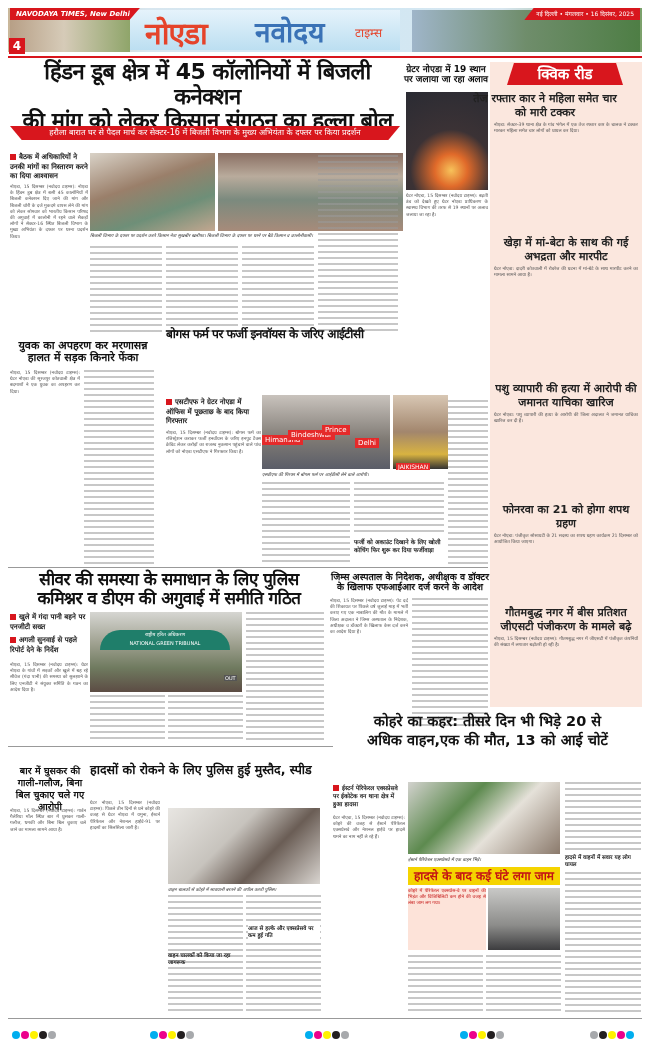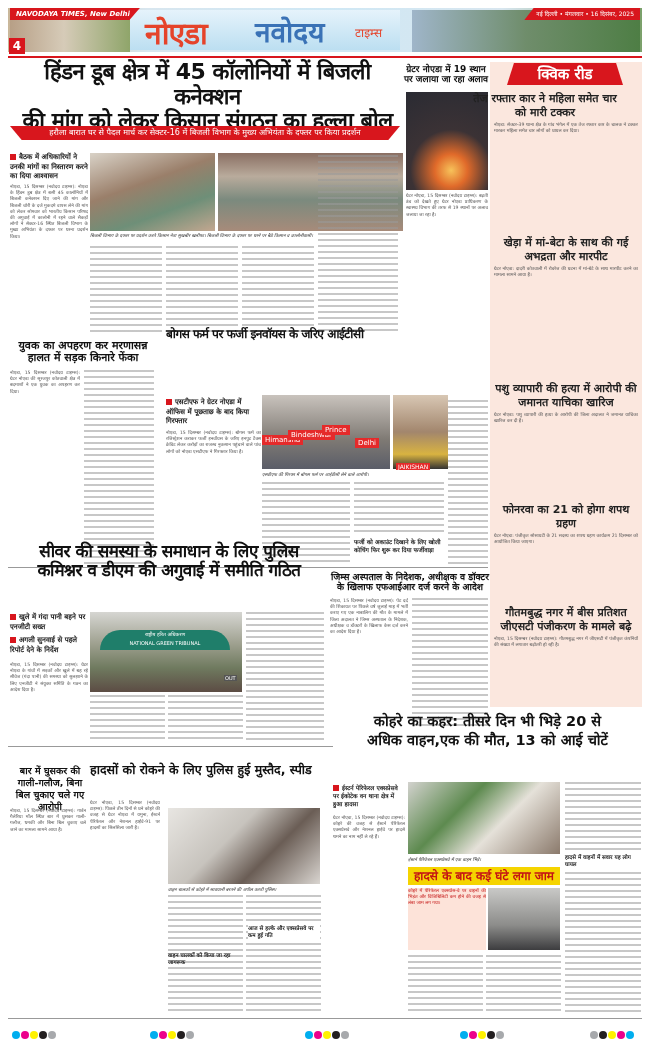--- a/index.html
+++ b/index.html
@@ -97,21 +97,21 @@
 <div class="abs photo" style="left:393px;top:395px;width:55px;height:74px;background:linear-gradient(180deg,#d8c7b4,#a2866d 50%,#d9b341 80%,#333)"></div>
 <div class="abs" style="left:396px;top:463px;font-size:6px;color:#fff;background:#e52a2a;padding:0 2px">JAIKISHAN</div>
 <div class="abs cap" style="left:262px;top:471px;width:186px">एसटीएफ की गिरफ्त में बोगस फर्म पर आईटीसी लेने वाले आरोपी।</div>
 <div class="abs lines" style="left:262px;top:482px;width:88px;height:80px"></div>
 <div class="abs lines" style="left:354px;top:482px;width:90px;height:50px"></div>
 <div class="abs sub" style="left:354px;top:538px;width:90px;font-size:6px;line-height:8px">फर्जी को अकाउंट दिखाने के लिए खोली कोचिंग फिर शुरू कर दिया फर्जीवाड़ा</div>
 <div class="abs lines" style="left:448px;top:400px;width:40px;height:165px"></div>
 
 <div class="abs rule" style="left:8px;top:567px;width:480px"></div>
 
-<div class="abs h1" style="left:10px;top:542px;width:318px;font-size:17px;text-align:center;letter-spacing:-0.5px">
+<div class="abs h1" style="left:10px;top:570px;width:318px;font-size:17px;text-align:center;letter-spacing:-0.5px">
   <div>सीवर की समस्या के समाधान के लिए पुलिस</div>
   <div>कमिश्नर व डीएम की अगुवाई में समीति गठित</div>
 </div>
 <div class="abs sub" style="left:10px;top:612px;width:80px;font-size:7px;line-height:10px"><span class="bullet"></span><span>खुले में गंदा पानी बहने पर एनजीटी सख्त</span></div>
 <div class="abs sub" style="left:10px;top:636px;width:80px;font-size:7px;line-height:9.5px"><span class="bullet"></span><span>अगली सुनवाई से पहले रिपोर्ट देने के निर्देश</span></div>
 <div class="abs txt" style="left:10px;top:662px;width:78px;height:82px">नोएडा, 15 दिसम्बर (नवोदय टाइम्स): ग्रेटर नोएडा के गांवों में सड़कों और खुले में बह रहे सीवेज (गंदा पानी) की समस्या को सुलझाने के लिए एनजीटी ने संयुक्त समिति के गठन का आदेश दिया है।</div>
 <div class="abs photo" style="left:90px;top:612px;width:152px;height:80px;background:linear-gradient(180deg,#d6d6d2,#9ea08f 40%,#6f7a5f 70%,#5c4c44)"></div>
 <div class="abs" style="left:100px;top:630px;width:130px;height:20px;background:#1f7e6a;border-radius:60px 60px 0 0;color:#fff;font-size:5px;text-align:center;line-height:9px">
   <div>राष्ट्रीय हरित अधिकरण</div>
   <div>NATIONAL GREEN TRIBUNAL</div>

